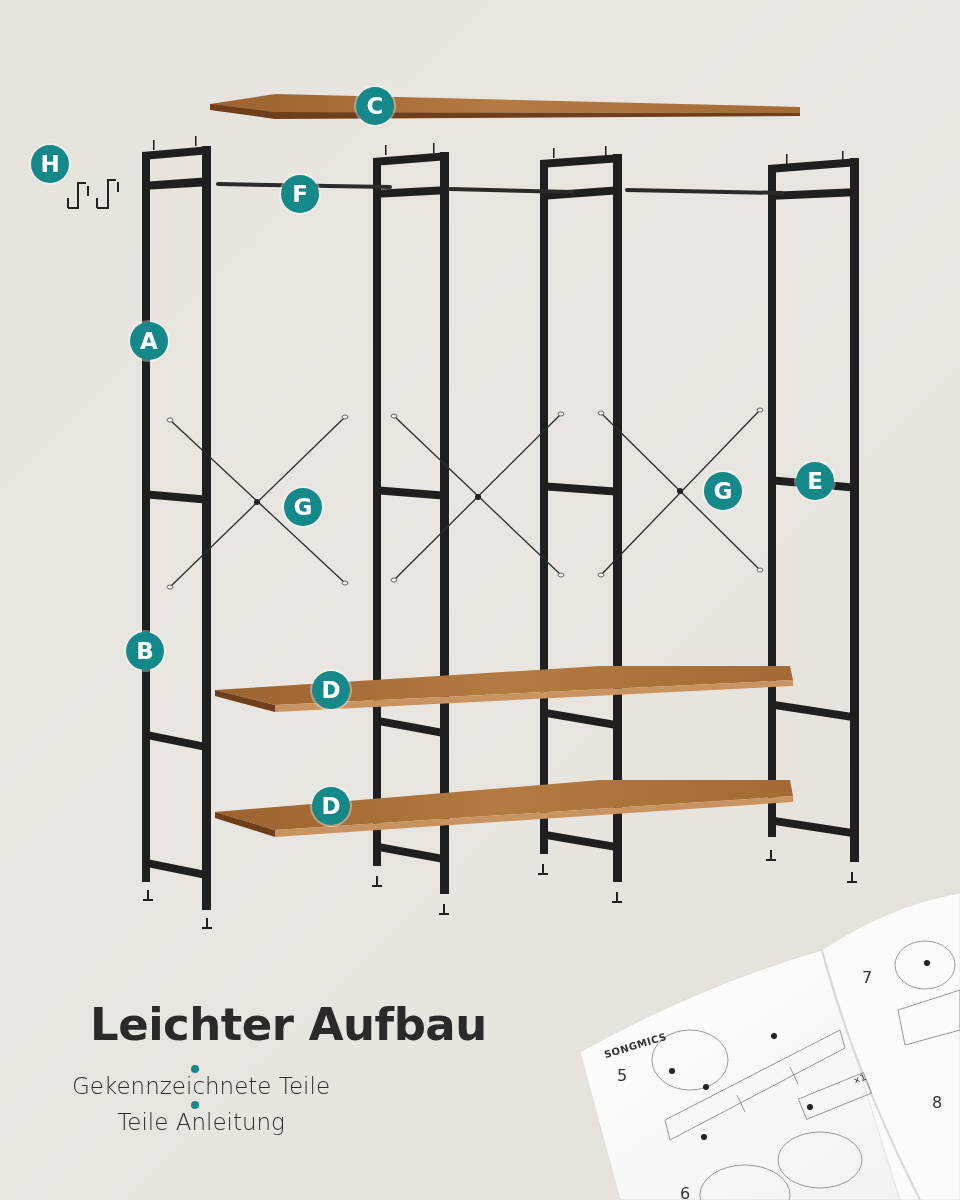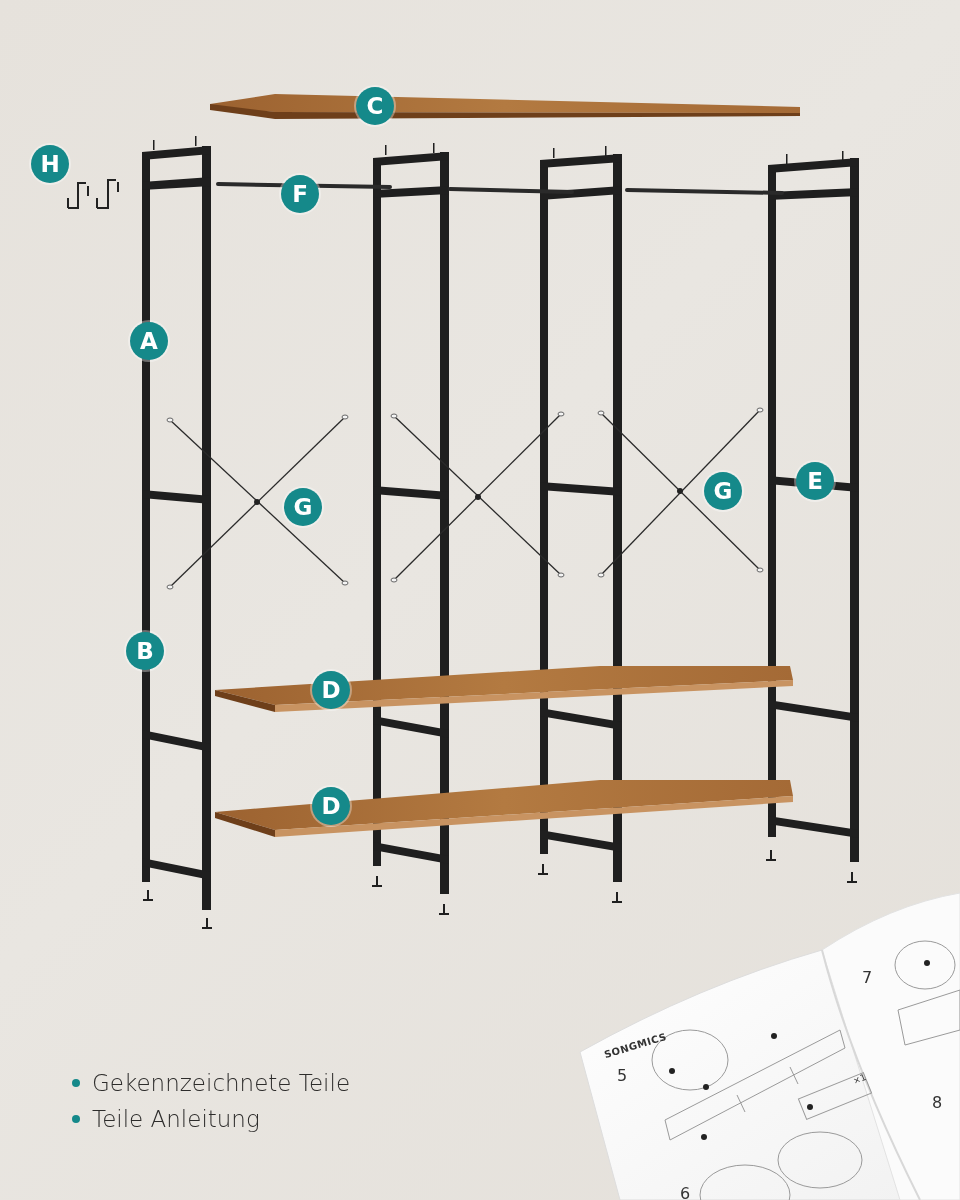--- a/index.html
+++ b/index.html
@@ -18,21 +18,21 @@
     box-shadow: 0 0 0 2px rgba(255,255,255,0.35);
   }
   .headline {
     position:absolute; left:90px; top:998px;
     font-family:"DejaVu Sans", sans-serif; font-weight:bold; font-size:45px;
     color:#2b2a29; letter-spacing:-0.5px;
   }
   .bullets { position:absolute; left:72px; top:1065px; margin:0; padding:0; list-style:none; }
   .bullets li {
     display:flex; align-items:center; height:36px;
-    font-family:"DejaVu Sans", sans-serif; font-size:23px; color:#2d2c2b; font-weight:300;
+    font-family:"DejaVu Sans", sans-serif; font-size:23px; color:#2d2c2b; font-weight:300;flex-direction:column;
   }
   .bullets .dot { width:8px; height:8px; border-radius:50%; background:#15898a; margin-right:12px; }
   .brand {
     position:absolute; left:603px; top:1040px; transform:rotate(-17deg);
     font-family:"DejaVu Sans", sans-serif; font-weight:bold; font-size:10px; color:#333;
     letter-spacing:0.5px;
   }
   .step {
     position:absolute; font-family:"DejaVu Sans", sans-serif; font-size:16px; color:#333;
   }
@@ -205,20 +205,21 @@
   <div class="badge" style="left:50px; top:164px;">H</div>
   <div class="badge" style="left:300px; top:194px;">F</div>
   <div class="badge" style="left:149px; top:341px;">A</div>
   <div class="badge" style="left:303px; top:507px;">G</div>
   <div class="badge" style="left:723px; top:491px;">G</div>
   <div class="badge" style="left:815px; top:481px;">E</div>
   <div class="badge" style="left:145px; top:651px;">B</div>
   <div class="badge" style="left:331px; top:690px;">D</div>
   <div class="badge" style="left:331px; top:806px;">D</div>
 
+  <div class="headline">Leichter Aufbau</div>
   <ul class="bullets">
     <li>
       <span class="dot"></span>
       <span>Gekennzeichnete Teile</span>
     </li>
     <li>
       <span class="dot"></span>
       <span>Teile Anleitung</span>
     </li>
   </ul>

